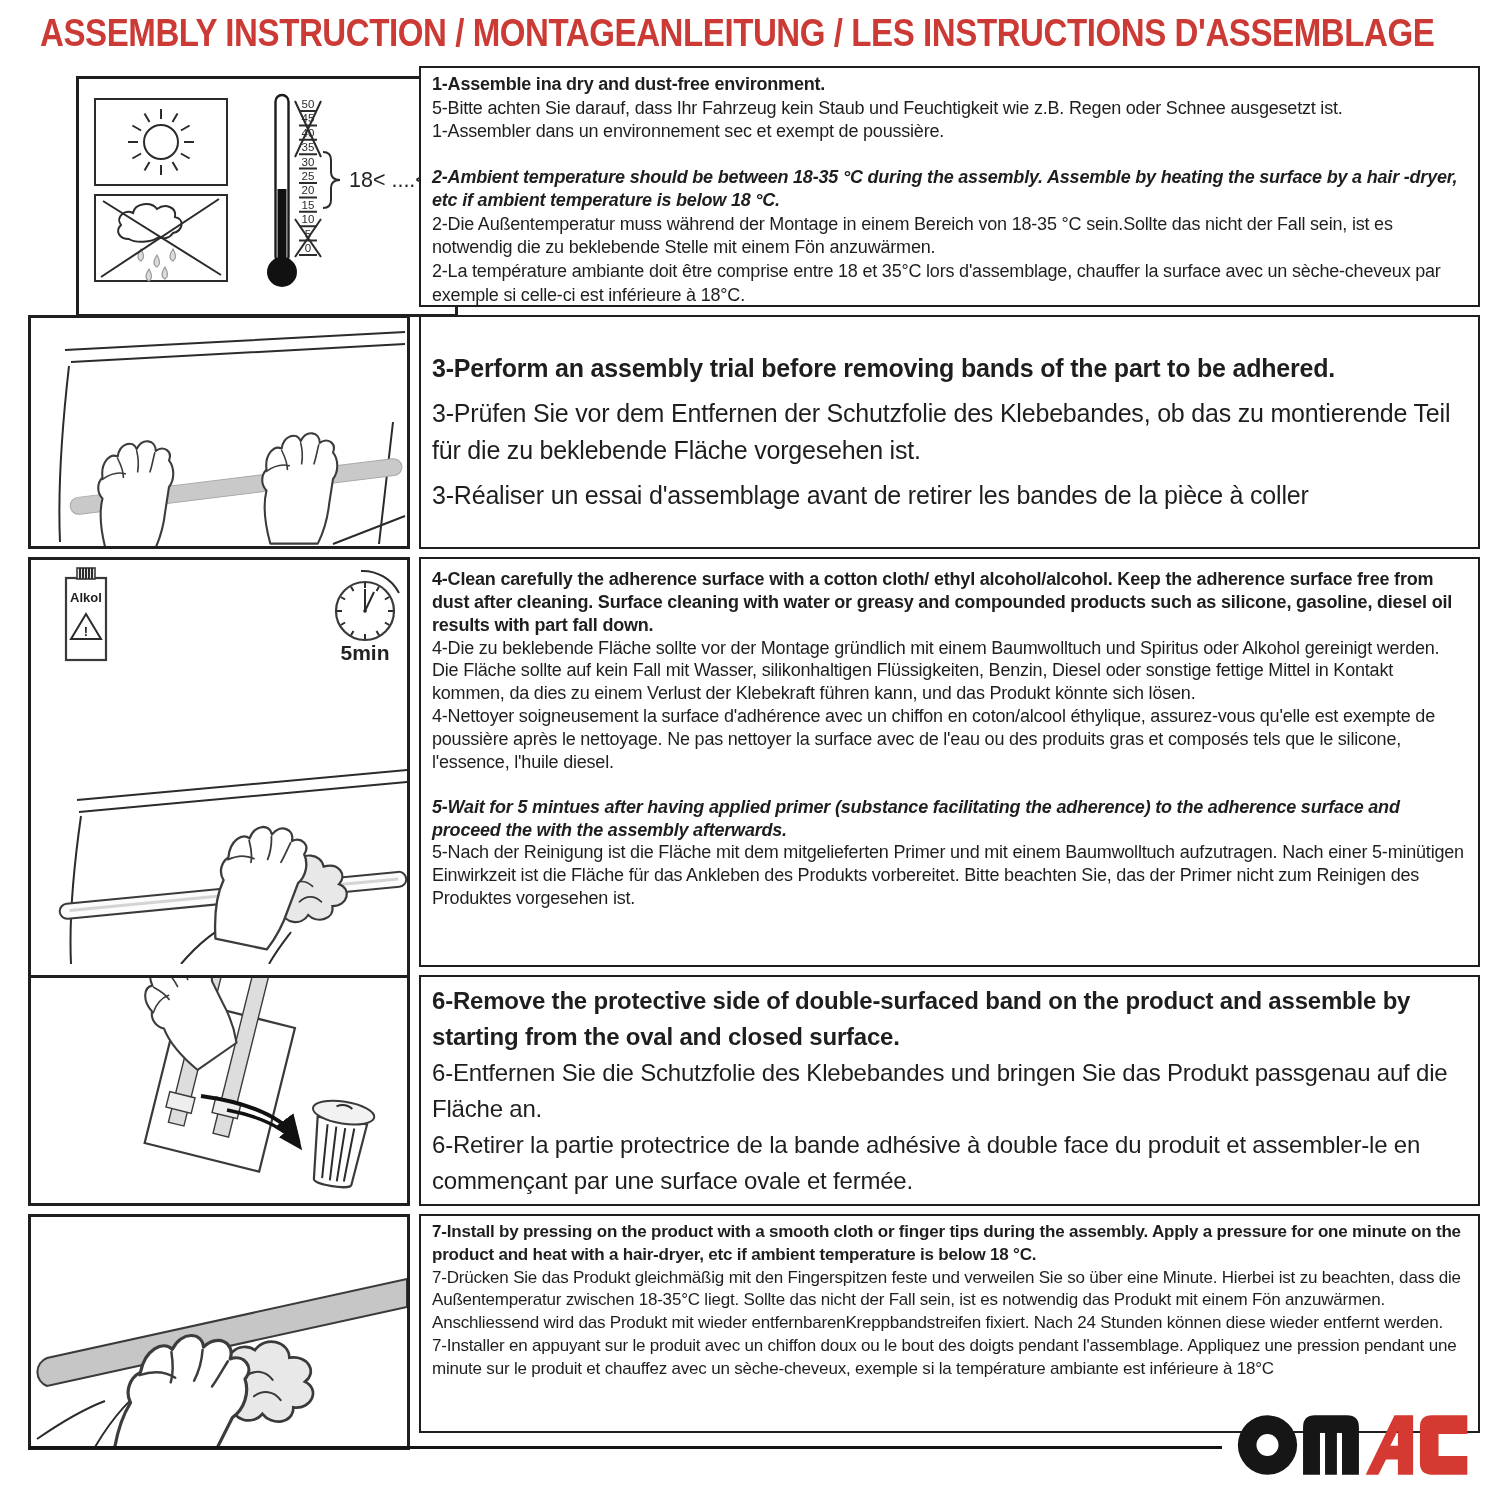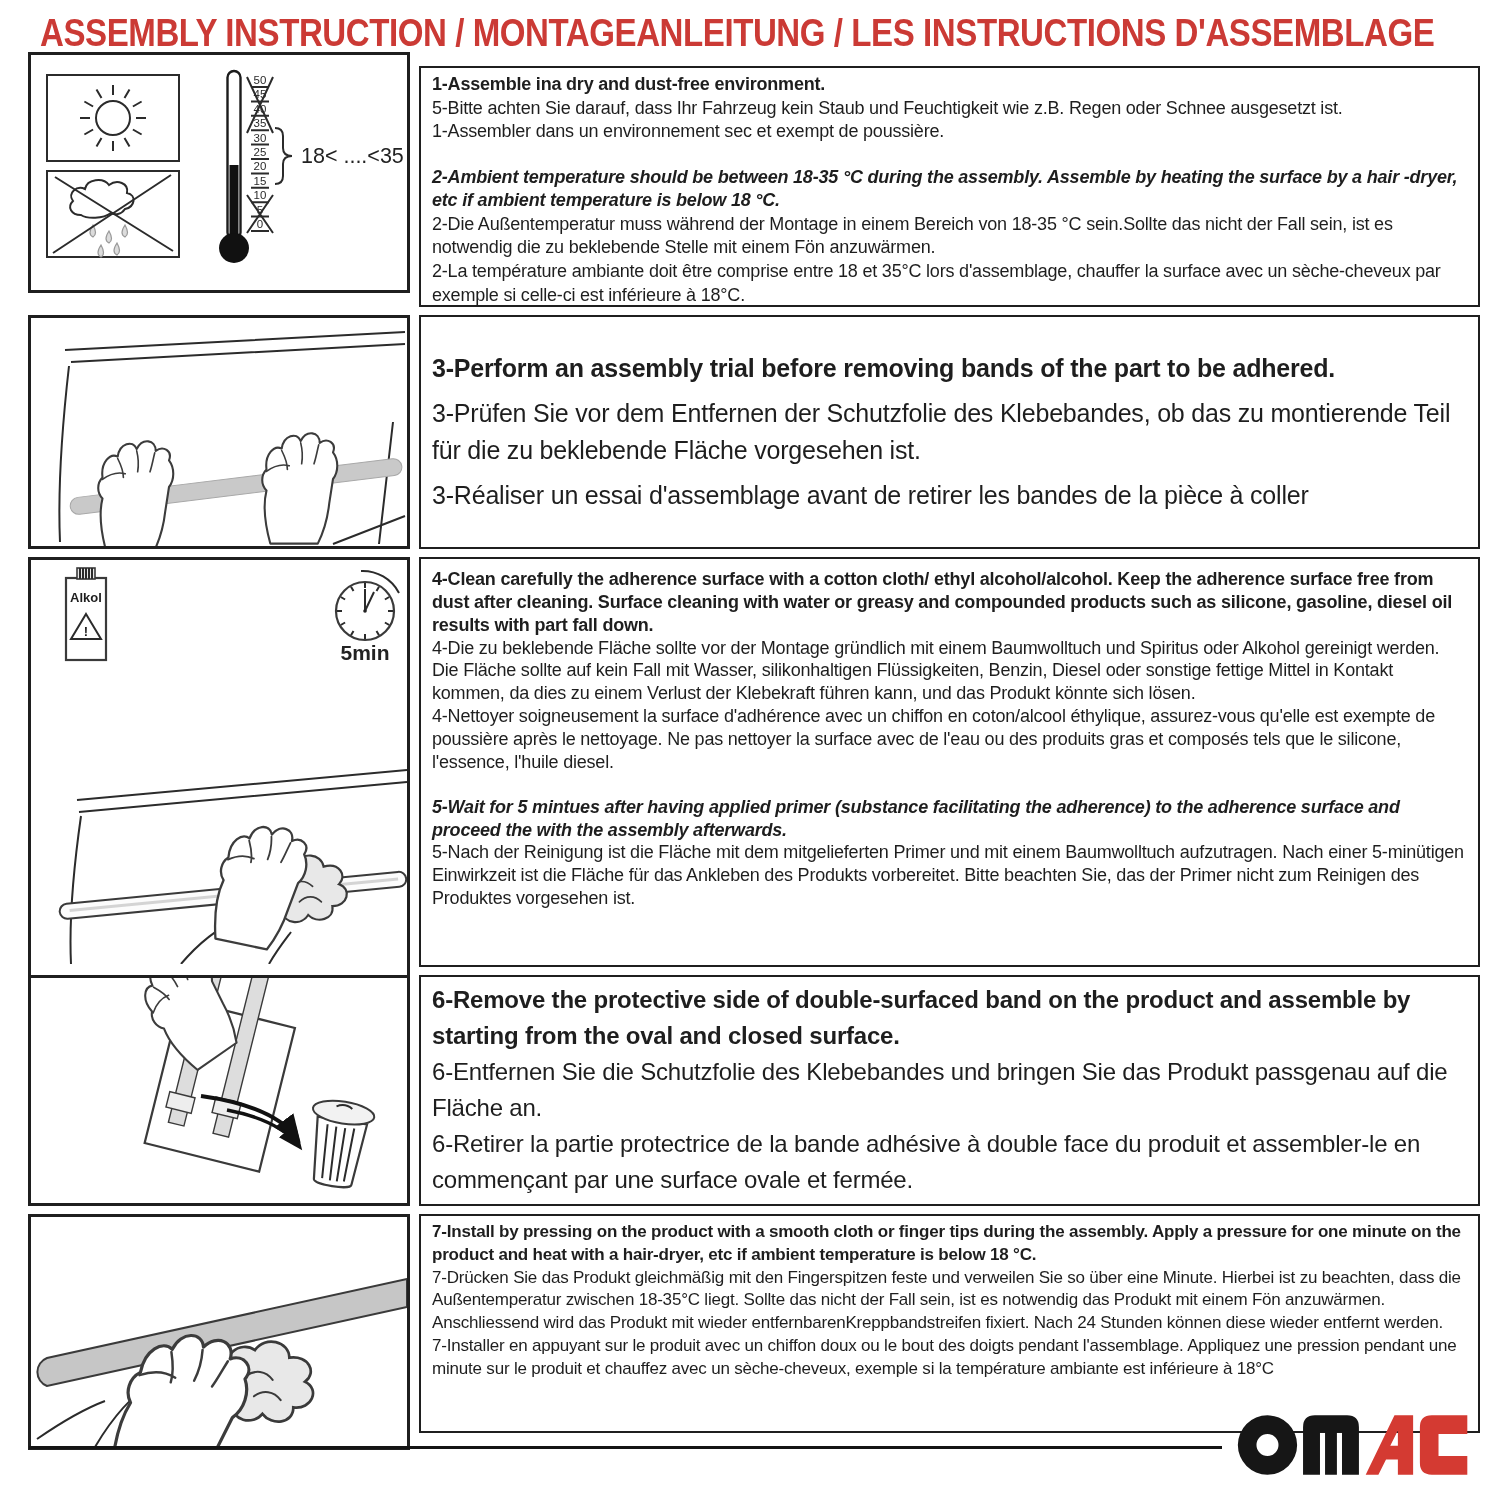--- a/index.html
+++ b/index.html
@@ -11,21 +11,21 @@
   .illus{position:absolute;left:28px;width:382px;border:3px solid #1f1f1f;background:#fff;box-sizing:border-box;}
   .tpanel{position:absolute;left:419px;width:1061px;border:2px solid #1f1f1f;background:#fff;
           box-sizing:border-box;padding:5px 11px;overflow:hidden;}
   .tpanel p{margin:0;letter-spacing:-0.2px;}
   .b{font-weight:bold;}
   .gap{margin-top:22px !important;font-style:italic;}
   .f-small{font-size:18px;line-height:1.31;}
   .f-small p{margin:0;}
   .f-mid{font-size:17px;line-height:1.34;}
   .f-big{font-size:25px;line-height:1.5;display:flex;flex-direction:column;justify-content:center;gap:7px;}
-  .f-big2{font-size:24px;line-height:1.5;display:flex;flex-direction:column;}
+  .f-big2{font-size:24px;line-height:1.5;display:flex;flex-direction:column;justify-content:center;}
   .f-sm3{font-size:18px;line-height:1.27;padding-top:9px;}
   .ln{fill:none;stroke:#2b2b2b;stroke-width:2;}
   .fw{fill:#fff;stroke:#3a3a3a;stroke-width:2.2;}
   .hf{fill:#fff;stroke:#3c3c3c;stroke-width:2.2;stroke-linejoin:round;}
   .ls{fill:none;stroke:#3c3c3c;stroke-width:1.7;stroke-linecap:round;}
   .clothf{fill:#e8e8e8;stroke:#3a3a3a;stroke-width:2;}
   .clothl{fill:none;stroke:#3a3a3a;stroke-width:1.5;stroke-linecap:round;}
   .small-bold{font-size:13px;font-weight:bold;fill:#1e1e1e;}
   .tick-label{font-size:11.5px;fill:#2b2b2b;}
   .range-label{font-size:21.5px;fill:#222;}
@@ -49,21 +49,21 @@
         <path class="clothl" d="M16,24 C22,18 30,18 36,24 M24,38 C30,32 38,32 44,38"></path>
       </g>
       <marker id="ah" markerWidth="9" markerHeight="9" refX="5.5" refY="3" orient="auto">
         <path d="M0,0 L7,3 L0,6 Z" fill="#111"></path>
       </marker>
     </defs>
   </svg>
 
   <h1 class="title">ASSEMBLY INSTRUCTION / MONTAGEANLEITUNG / LES INSTRUCTIONS D'ASSEMBLAGE</h1>
 
-  <div class="illus" style="top:52px;height:241px;">
+  <div class="illus" style="top:76px;height:241px;margin-left:48px;">
     <svg viewBox="0 0 376 235" width="376" height="235">
       <rect x="16" y="20" width="132" height="86" class="ln"></rect>
       <g>
         <circle cx="82" cy="63" r="17" class="ln"></circle>
         <path class="ln" stroke-width="1.8" d="M105 63H115M101.9 74.5L110.6 79.5M93.5 82.9L98.5 91.6M82 86V96M70.5 82.9L65.5 91.6M62.1 74.5L53.4 79.5M59 63H49M62.1 51.5L53.4 46.5M70.5 43.1L65.5 34.4M82 40V30M93.5 43.1L98.5 34.4M101.9 51.5L110.6 46.5"></path>
       </g>
       <rect x="16" y="116" width="132" height="86" class="ln"></rect>
       <g>
         <path class="ln" stroke-width="1.8" d="M50,160 C40,160 36,152 42,146 C36,138 46,130 54,134 C56,124 72,122 78,130 C86,124 98,128 96,138 C106,140 104,152 94,154 C90,160 84,160 80,158 C72,164 56,164 50,160 Z"></path>
         <path d="M62,170 q5,9 0,12 q-6,-3 0,-12 Z M78,176 q5,9 0,12 q-6,-3 0,-12 Z M94,170 q5,9 0,12 q-6,-3 0,-12 Z M86,188 q5,9 0,12 q-6,-3 0,-12 Z M70,190 q5,9 0,12 q-6,-3 0,-12 Z" fill="#dcdcdc" stroke="#9a9a9a" stroke-width="1.2"></path>

